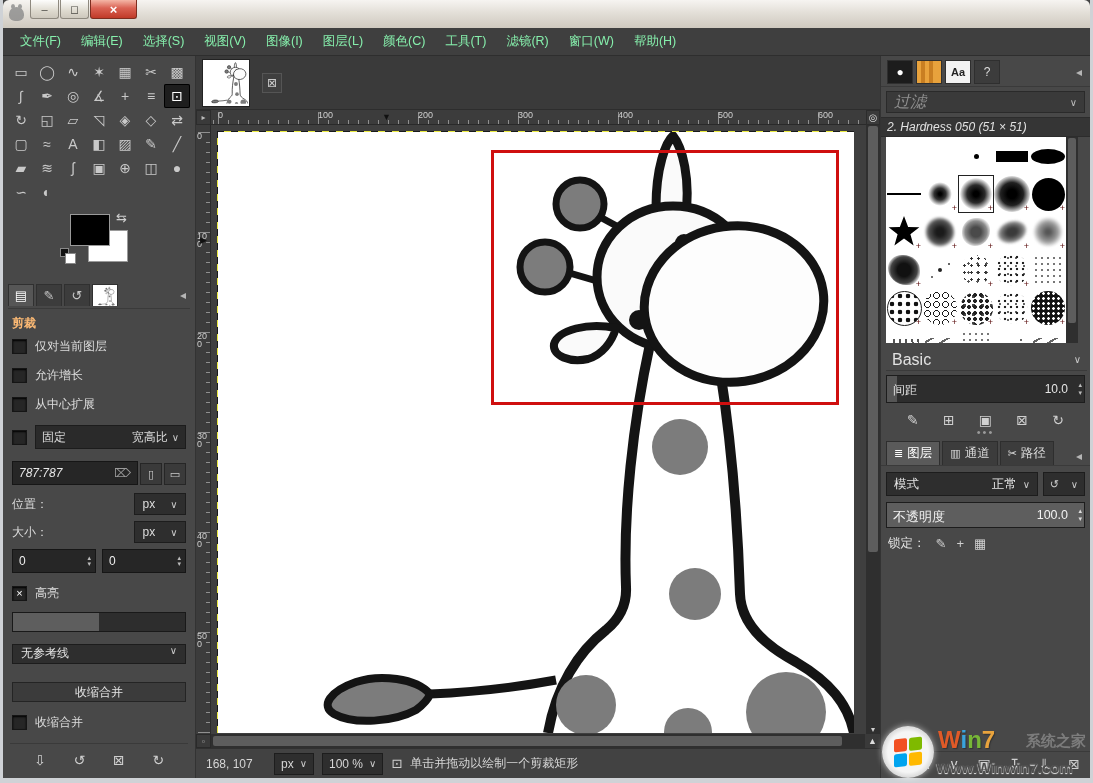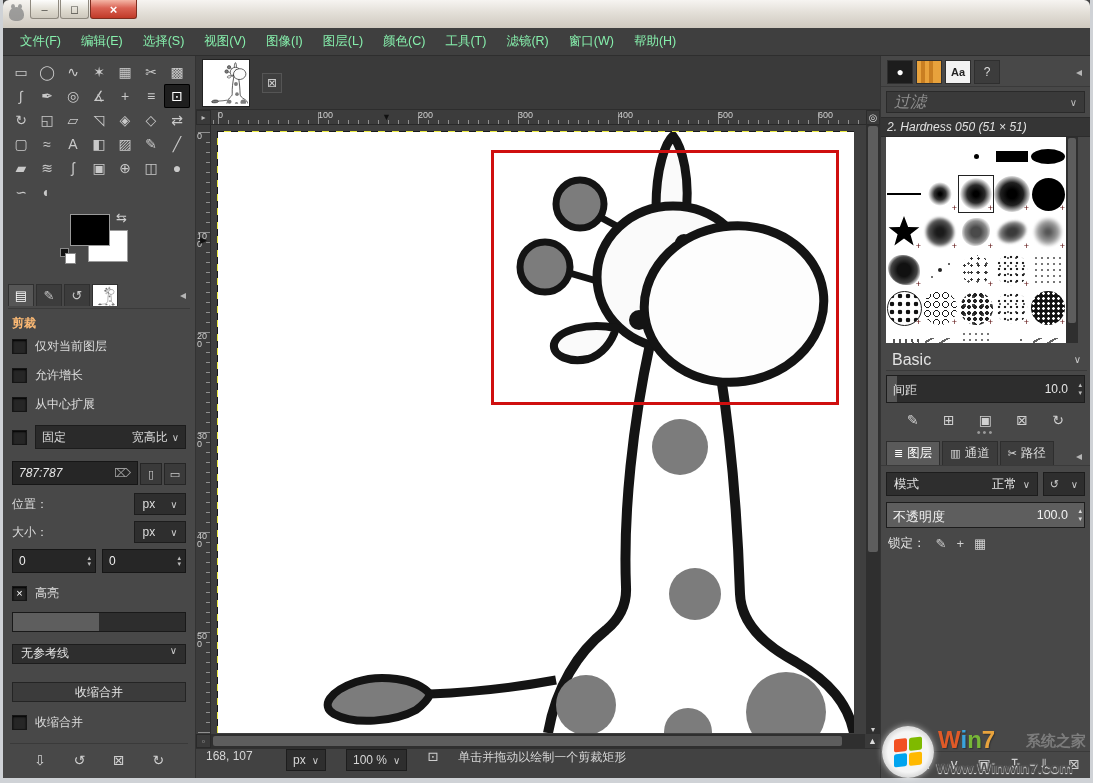--- a/index.html
+++ b/index.html
@@ -92,21 +92,21 @@
   .canvas-white::after { content:""; position:absolute; left:-1px; top:-1px; bottom:0; width:1px;
      background:repeating-linear-gradient(180deg,#1a1a1a 0 7px,#e8e840 7px 14px); }
   .crop-rect { position:absolute; border:3px solid #cf0f0f; background:transparent; }
   .v-scroll { width:14px; flex:0 0 14px; background:#2f2f2f; display:flex; flex-direction:column; }
   .v-thumb { margin:1px 2px; background:#5d5d5d; border-radius:2px; height:70%; }
   .scroll-arrow { color:#cfcfcf; font-size:8px; text-align:center; }
   .h-scroll-row { height:14px; flex:0 0 14px; display:flex; background:#2f2f2f; align-items:center; }
   .qmask-btn { width:15px; height:14px; background:#3a3a3a; border:1px solid #2a2a2a; color:#bbb; font-size:8px; display:flex; align-items:center; justify-content:center; }
   .h-thumb { flex:0 0 92%; height:10px; margin:0 2px; background:#5d5d5d; border-radius:2px; }
   .nav-btn { margin-left:auto; width:15px; height:14px; background:#3a3a3a; color:#ddd; font-size:9px; display:flex; align-items:center; justify-content:center; }
-  .statusbar { height:30px; flex:0 0 30px; background:#424242; border-top:1px solid #303030; display:flex; gap:20px; padding:0 10px; color:#d6d6d6; font-size:12px; }
+  .statusbar { height:30px; flex:0 0 30px; background:#424242; border-top:1px solid #303030; display:flex; align-items:center; gap:8px; padding:0 10px; color:#d6d6d6; font-size:12px; }
   .status-dd { height:22px; background:#2e2e2e; border:1px solid #1d1d1d; display:flex; align-items:center; gap:6px; padding:0 6px; }
   .hint-icon { color:#cfcfcf; font-size:13px; }
   
   .right-dock { width:210px; flex:0 0 210px; background:#484848; border-left:1px solid #333; display:flex; flex-direction:column; position:relative; }
   .brush-tabs { display:flex; align-items:center; gap:3px; padding:4px 4px 2px 6px; border-bottom:1px solid #3a3a3a; }
   .btab { width:26px; height:24px; display:flex; align-items:center; justify-content:center; font-size:12px; border:1px solid #2f2f2f; background:#3c3c3c; color:#ddd; }
   .btab.active { background:#1c1c1c; color:#fff; }
   .btab.pattern { background:linear-gradient(90deg,#e8a23c 0 4px,#c97f22 4px 8px,#e8a23c 8px 12px,#c97f22 12px 16px,#e8a23c 16px); }
   .btab.fonts { background:#f2f2f2; color:#222; font-size:11px; font-weight:bold; }
   .filter-dd { margin:4px 5px; height:22px; background:#3a3a3a; border:1px solid #2a2a2a; display:flex; align-items:center; padding:0 7px; color:#8f8f8f; font-style:italic; }

